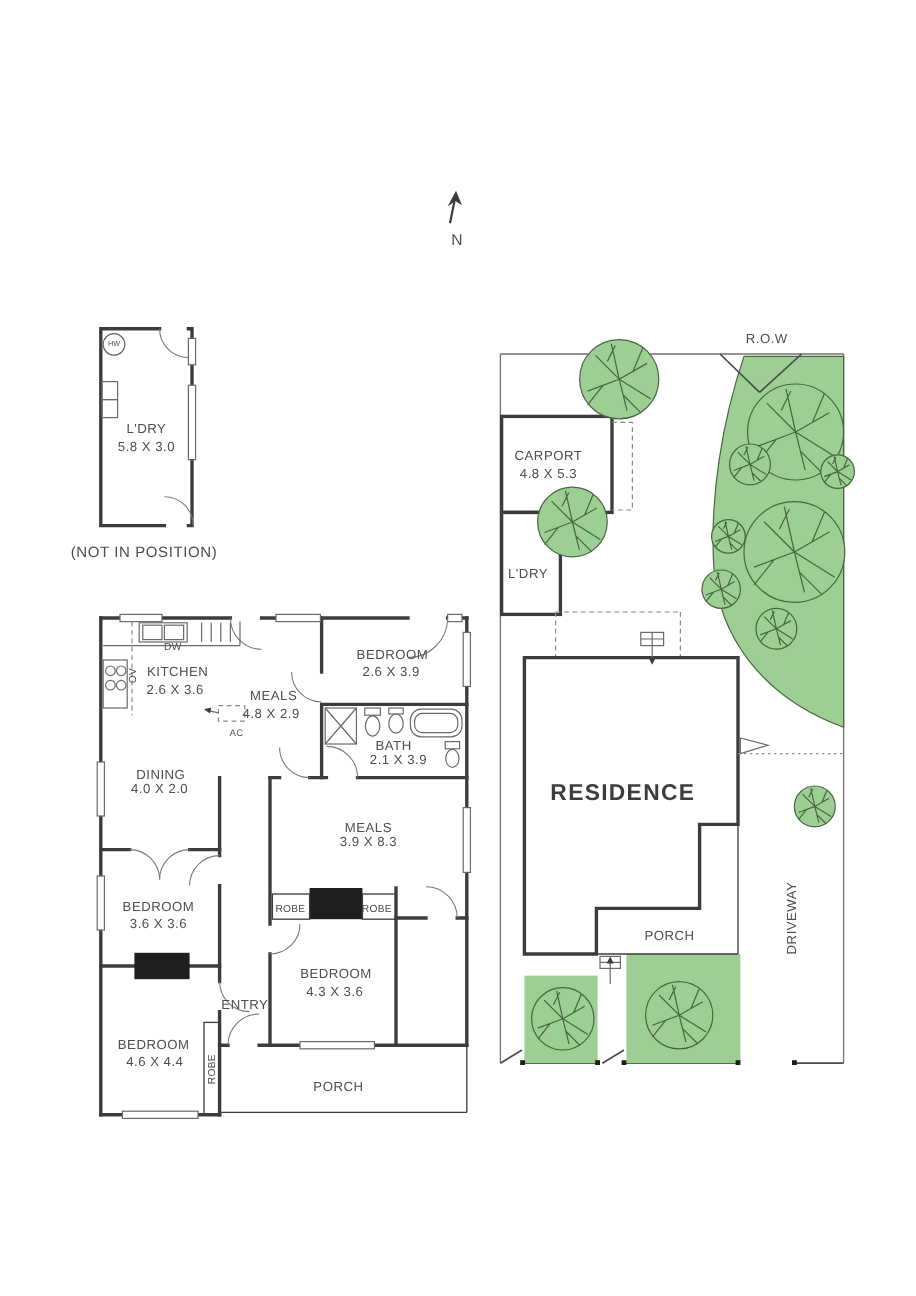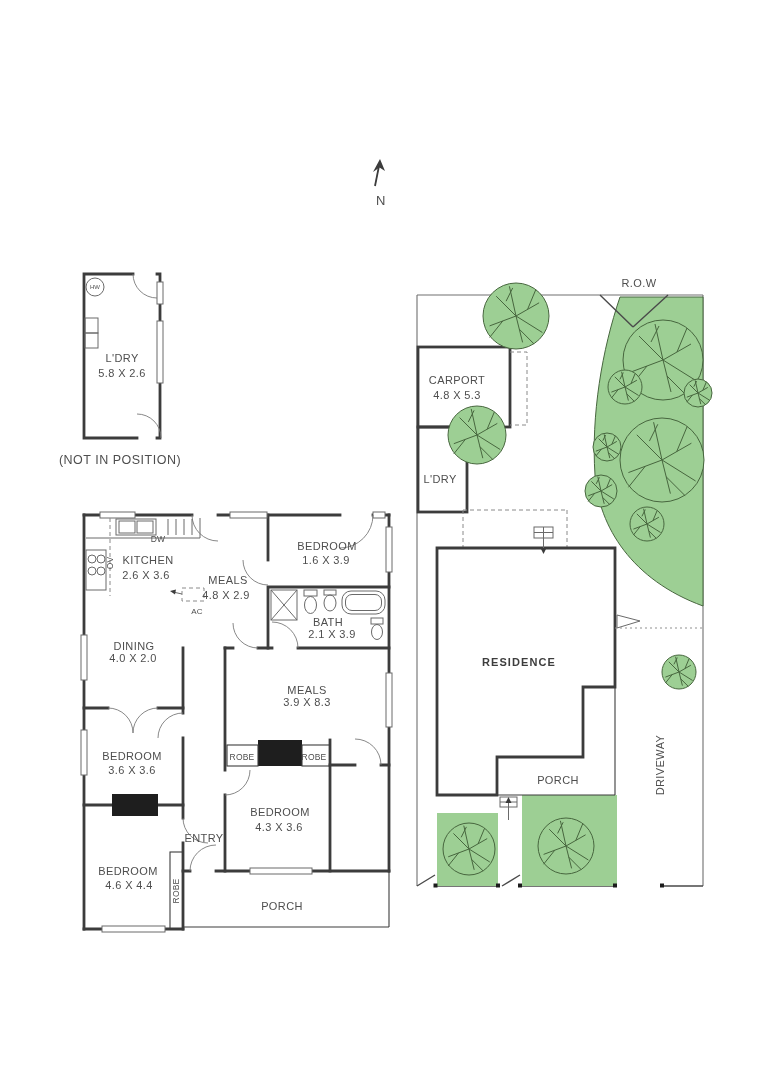--- a/index.html
+++ b/index.html
@@ -8,21 +8,21 @@
   }
   html,body{margin:0;padding:0;background:var(--background);}
   #canvas{position:relative;width:763px;height:1080px;background:var(--background);
     font-family:"Liberation Sans",sans-serif;overflow:hidden;}
   .lbl{position:absolute;font-size:11px;letter-spacing:.4px;color:var(--text);
     white-space:nowrap;transform:translate(-50%,-50%);text-align:center;}
   .sm{font-size:8.5px;letter-spacing:.2px;}
   .xs{font-size:8px;letter-spacing:.1px;text-align:right;}
   .tiny{font-size:6px;letter-spacing:0;}
   .note{font-size:12.5px;letter-spacing:.5px;}
-  .residence{font-size:11px;font-weight:bold;letter-spacing:1.1px;color:#3d3d3d;}
+  .residence{font-size:19px;font-weight:bold;letter-spacing:1.1px;color:#3d3d3d;}
   .rot{transform:translate(-50%,-50%) rotate(-90deg);}
   svg{position:absolute;overflow:visible;}
   .wall{stroke:var(--wall);stroke-width:2.8;fill:none;stroke-linecap:square;}
   .thin{stroke:var(--wall);stroke-width:1.1;fill:none;}
   .fix{stroke:var(--line);stroke-width:1;fill:#fff;}
   .fixl{stroke:var(--line);stroke-width:1;fill:none;}
   .arc{stroke:#7a7a7a;stroke-width:.9;fill:none;}
   .dash{stroke:#8a8a8a;stroke-width:1;fill:none;stroke-dasharray:4 3;}
   .dot{stroke:#8f8f8f;stroke-width:1;fill:none;stroke-dasharray:2 3;}
   .win{fill:#fff;stroke:#6a6a6a;stroke-width:1;}
@@ -60,21 +60,21 @@
       <path class="arc" d="M83,172 A24,24 0 0 0 59,148"></path>
     </g>
     <g>
       <circle class="fixl" cx="17" cy="21" r="9"></circle>
       <rect class="fixl" x="7" y="52" width="13" height="15"></rect>
       <rect class="fixl" x="7" y="67" width="13" height="15"></rect>
     </g>
   </svg>
   <div class="lbl tiny" style="left:95px;top:287px">HW</div>
   <div class="lbl" style="left:122px;top:358px">L'DRY</div>
-  <div class="lbl" style="left:122px;top:373px">5.8 X 2.6</div>
+  <div class="lbl" style="left:122px;top:373px">5.8 X 3.0</div>
   <div class="lbl note" style="left:120px;top:460px">(NOT IN POSITION)</div>
 
   <svg style="left:78px;top:508px" width="318" height="428" viewBox="0 0 318 428">
     <g>
       <path class="wall" d="M6,7 H114 M140,7 H262 M295,7 H311"></path>
       <path class="wall" d="M6,7 V421"></path>
       <path class="wall" d="M6,421 H105"></path>
       <path class="wall" d="M311,7 V363"></path>
       <path class="wall" d="M105,363 H112 M138,363 H311"></path>
     </g>
@@ -153,27 +153,27 @@
     </g>
     <g>
       <rect class="thin" x="149" y="237" width="31" height="21"></rect>
       <rect class="thin" x="224" y="237" width="28" height="21"></rect>
       <rect class="thin" x="92" y="344" width="13" height="77"></rect>
     </g>
   </svg>
 
   <div class="lbl" style="left:148px;top:560px">KITCHEN</div>
   <div class="lbl" style="left:146px;top:575px">2.6 X 3.6</div>
-  <div class="lbl sm" style="left:158px;top:539px">DW</div>
+  <div class="lbl sm" style="left:144px;top:539px">DW</div>
   <div class="lbl sm rot" style="left:110px;top:563px">OV</div>
   <div class="lbl" style="left:228px;top:580px">MEALS</div>
   <div class="lbl" style="left:226px;top:595px">4.8 X 2.9</div>
   <div class="lbl xs" style="left:197px;top:611px">AC</div>
   <div class="lbl" style="left:327px;top:546px">BEDROOM</div>
-  <div class="lbl" style="left:326px;top:560px">1.6 X 3.9</div>
+  <div class="lbl" style="left:326px;top:560px">2.6 X 3.9</div>
   <div class="lbl" style="left:328px;top:622px">BATH</div>
   <div class="lbl" style="left:332px;top:634px">2.1 X 3.9</div>
   <div class="lbl" style="left:134px;top:646px">DINING</div>
   <div class="lbl" style="left:133px;top:658px">4.0 X 2.0</div>
   <div class="lbl" style="left:307px;top:690px">MEALS</div>
   <div class="lbl" style="left:307px;top:702px">3.9 X 8.3</div>
   <div class="lbl" style="left:132px;top:756px">BEDROOM</div>
   <div class="lbl" style="left:132px;top:770px">3.6 X 3.6</div>
   <div class="lbl sm" style="left:242px;top:757px">ROBE</div>
   <div class="lbl sm" style="left:314px;top:757px">ROBE</div>

